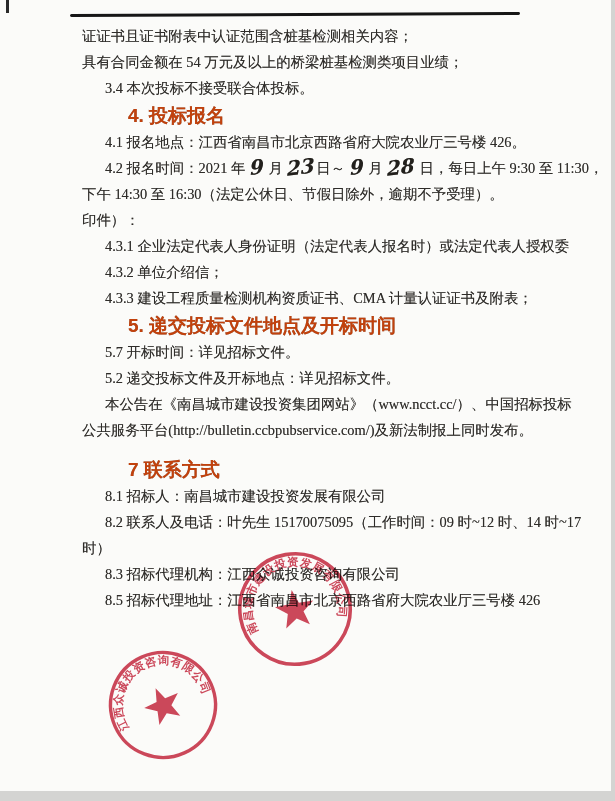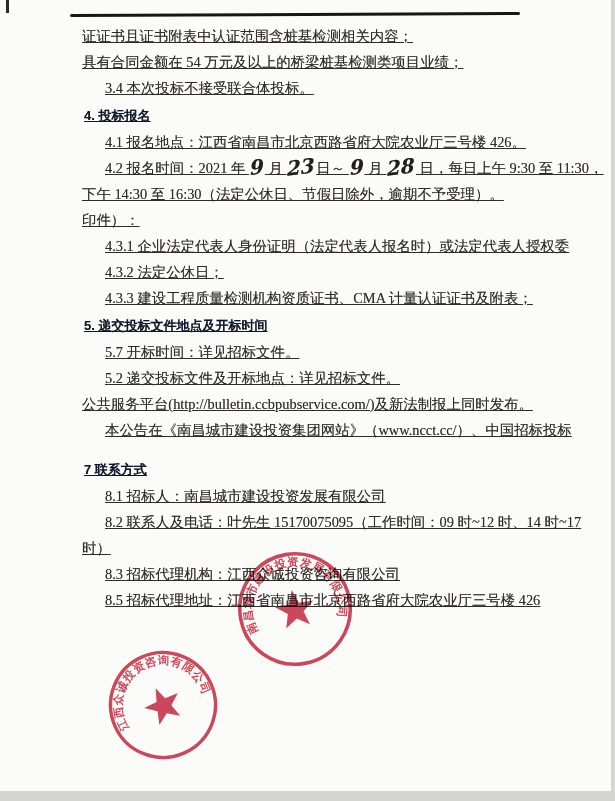--- a/index.html
+++ b/index.html
@@ -2,24 +2,24 @@
 <html><head>
 <meta charset="utf-8">
 <style>
   html,body{margin:0;padding:0;width:615px;height:801px;overflow:hidden;background:#d4d4d2;}
   .page{position:absolute;left:0;top:0;width:611px;height:791px;background:#fbfbf9;}
   .scan-line{position:absolute;left:70px;top:13px;width:450px;height:3px;background:#161616;
              border-radius:2px;transform:rotate(-0.25deg);}
   .scan-tick{position:absolute;left:6px;top:0;width:3px;height:13px;background:#2a2a2a;}
   .text-col{position:absolute;left:82px;top:23px;width:470px;}
   .line{font-family:"Liberation Serif",serif;font-size:14.4px;line-height:26px;
-        color:#2e2c29;white-space:nowrap;text-shadow:0 0 0.5px rgba(40,38,35,.5);text-decoration:underline;}
+        color:#2e2c29;white-space:nowrap;text-shadow:0 0 0.5px rgba(40,38,35,.5);}
   .pi{padding-left:23px;}
-  .h,.h2{font-family:"Liberation Sans",sans-serif;font-weight:bold;font-size:13px;
-         color:#0f172a;padding-left:2px;}
+  .h,.h2{font-family:"Liberation Sans",sans-serif;font-weight:bold;font-size:19px;
+         color:#c2410c;padding-left:2px;margin-left:44px;}
   .h{margin-top:2px;}
   .h2{margin-top:14px;}
   .hand{display:inline-block;font-family:"DejaVu Serif",serif;font-style:italic;font-weight:700;
         font-size:20px;line-height:0;transform:rotate(-7deg) skewX(-6deg);position:relative;top:1px;
         color:#22201c;padding:0 1px;}
   .stamp{position:absolute;mix-blend-mode:multiply;opacity:.88;}
   #stamp1{left:235px;top:549px;width:120px;height:120px;transform:rotate(-10deg);}
   #stamp2{left:106px;top:648px;width:114px;height:114px;transform:rotate(-24deg);}
   .stamp text{font-family:"Liberation Sans",sans-serif;font-weight:bold;}
   .arc-name{font-size:19px;letter-spacing:1px;}
@@ -36,27 +36,27 @@
   <div class="text-col">
       <div class="line p">证证书且证书附表中认证范围含桩基检测相关内容；</div>
       <div class="line p">具有合同金额在 54 万元及以上的桥梁桩基检测类项目业绩；</div>
       <div class="line pi">3.4 本次投标不接受联合体投标。</div>
       <div class="line h">4. 投标报名</div>
       <div class="line pi">4.1 报名地点：江西省南昌市北京西路省府大院农业厅三号楼 426。</div>
       <div class="line pi"><span>4.2 报名时间：2021 年 </span><span class="hand">9</span><span> 月 </span><span class="hand">23</span><span>日～ </span><span class="hand">9</span><span> 月 </span><span class="hand">28</span><span> 日，每日上午 9:30 至 11:30，</span></div>
       <div class="line p">下午 14:30 至 16:30（法定公休日、节假日除外，逾期不予受理）。</div>
       <div class="line p">印件）：</div>
       <div class="line pi">4.3.1 企业法定代表人身份证明（法定代表人报名时）或法定代表人授权委</div>
-      <div class="line pi">4.3.2 法定公休日；</div>
+      <div class="line pi">4.3.2 单位介绍信；</div>
       <div class="line pi">4.3.3 建设工程质量检测机构资质证书、CMA 计量认证证书及附表；</div>
       <div class="line h">5. 递交投标文件地点及开标时间</div>
       <div class="line pi">5.7 开标时间：详见招标文件。</div>
       <div class="line pi">5.2 递交投标文件及开标地点：详见招标文件。</div>
+      <div class="line pi">本公告在《南昌城市建设投资集团网站》（www.ncct.cc/）、中国招标投标</div>
       <div class="line p">公共服务平台(http://bulletin.ccbpubservice.com/)及新法制报上同时发布。</div>
-      <div class="line pi">本公告在《南昌城市建设投资集团网站》（www.ncct.cc/）、中国招标投标</div>
       <div class="line h2">7 联系方式</div>
       <div class="line pi">8.1 招标人：南昌城市建设投资发展有限公司</div>
       <div class="line pi">8.2 联系人及电话：叶先生  15170075095（工作时间：09 时~12 时、14 时~17</div>
       <div class="line p">时）</div>
       <div class="line pi">8.3 招标代理机构：江西众诚投资咨询有限公司</div>
       <div class="line pi">8.5 招标代理地址：江西省南昌市北京西路省府大院农业厅三号楼 426</div>
     </div>
 
   <svg id="stamp1" class="stamp" viewBox="0 0 200 200" xmlns="http://www.w3.org/2000/svg">
     <defs>

